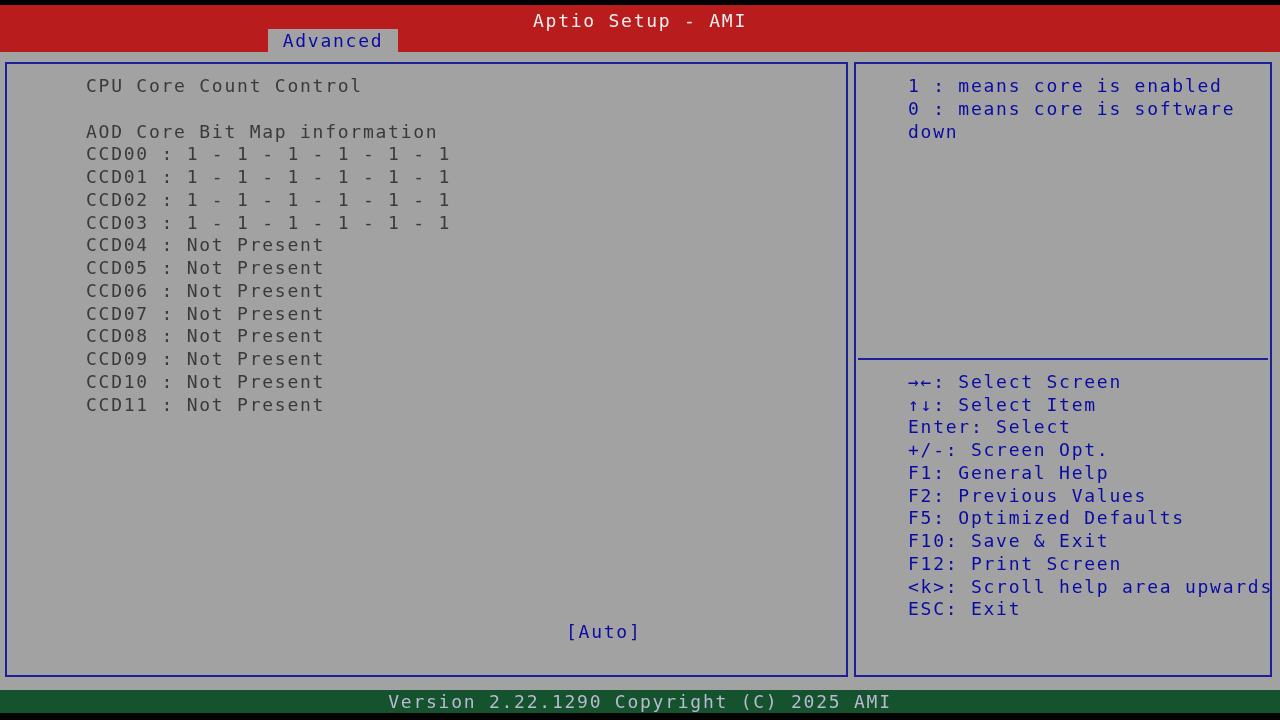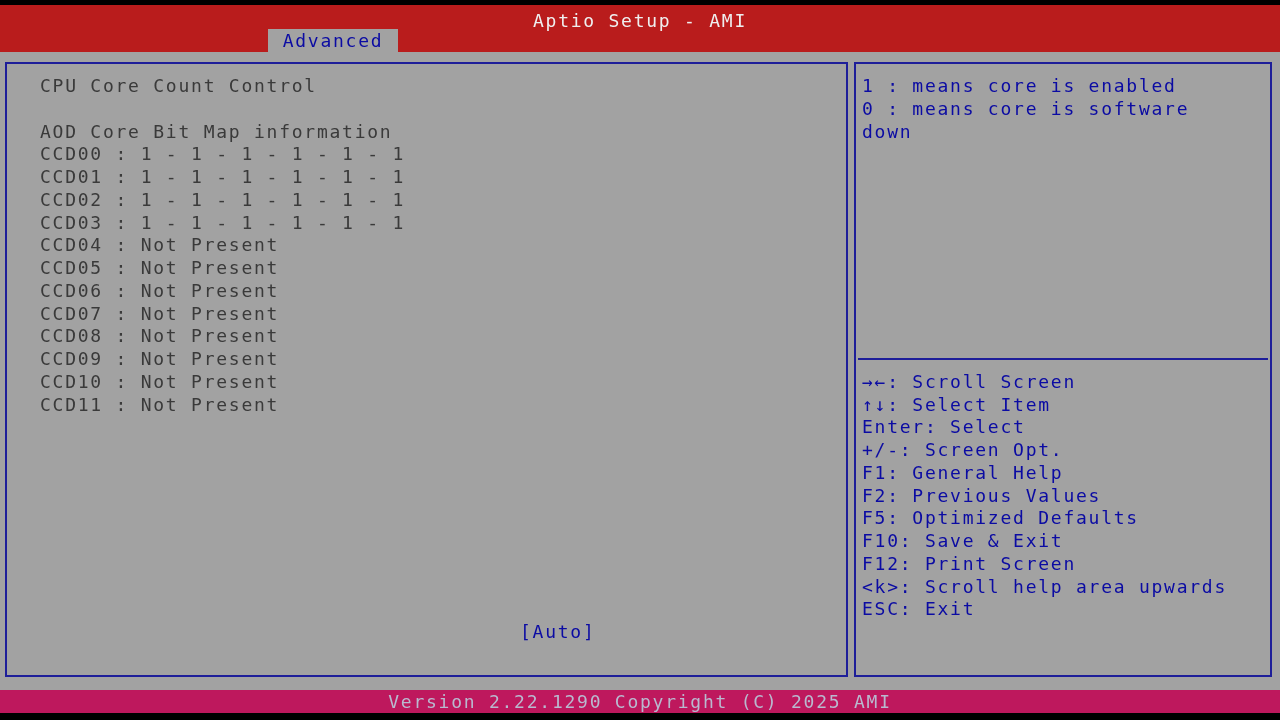--- a/index.html
+++ b/index.html
@@ -38,39 +38,40 @@
     border: 2px solid #1e1e99; background: #a2a2a2;
   }
   #panel-left  { left: 5px;   width: 839px; }
   #panel-right { left: 854px; width: 414px; }
 
   .lines { position: absolute; left: 0; top: 0; right: 0; padding-top: 11px; }
   .line {
     height: 22.75px; line-height: 22.75px;
     white-space: pre; overflow: hidden;
     color: #0b0ba3;
+    margin-left: 46px;
   }
   .line.info   { padding-left: 33px; color: #3a3a3a; }
   .line.plain  { padding-left: 33px; }
   .line.menu   { padding-left: 7px; position: relative; cursor: default; }
   .line.menu.selected { color: #ffffff; }
   .line.spacer { }
   .help-line { padding-left: 6px; }
   .value {
     position: absolute; left: 513px; top: 0;
   }
   .smt-row { position: relative; }
 
   .divider-slot { height: 22.75px; display: flex; align-items: center; }
   .divider-slot .rule { height: 2px; background: #1e1e99; flex: 1; margin: 0 2px; }
 
   
   .footer {
     position: absolute; left: 0; top: 690px; width: 1280px; height: 23px;
-    background: #be185d; color: #b9b9cf;
+    background: #14532d; color: #b9b9cf;
     text-align: center; line-height: 23px; white-space: pre;
   }
 </style>
 </head>
 <body>
 
 <div id="strip-top" class="black-strip"></div>
 
 <div class="header">
   <div class="header-title">Aptio Setup - AMI</div>
@@ -132,21 +133,21 @@
     <div class="line spacer"></div>
     <div class="line spacer"></div>
     <div class="line spacer"></div>
     <div class="line spacer"></div>
     <div class="line spacer"></div>
     <div class="line spacer"></div>
     <div class="line spacer"></div>
     <div class="divider-slot">
         <div class="rule"></div>
       </div>
-    <div class="line help-line">→←: Scroll Screen</div>
+    <div class="line help-line">→←: Select Screen</div>
     <div class="line help-line">↑↓: Select Item</div>
     <div class="line help-line">Enter: Select</div>
     <div class="line help-line">+/-: Screen Opt.</div>
     <div class="line help-line">F1: General Help</div>
     <div class="line help-line">F2: Previous Values</div>
     <div class="line help-line">F5: Optimized Defaults</div>
     <div class="line help-line">F10: Save &amp; Exit</div>
     <div class="line help-line">F12: Print Screen</div>
     <div class="line help-line">&lt;k&gt;: Scroll help area upwards</div>
     <div class="line help-line">ESC: Exit</div>

